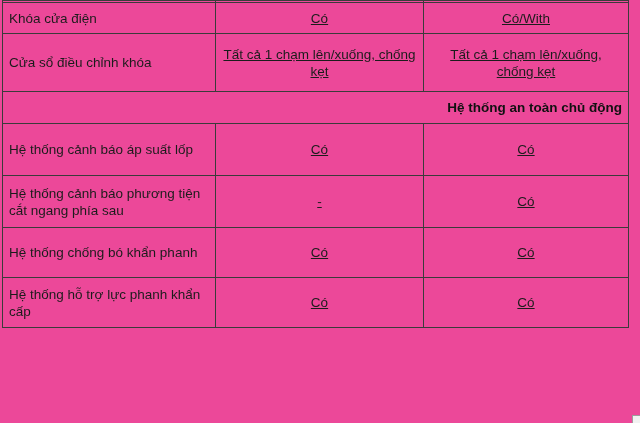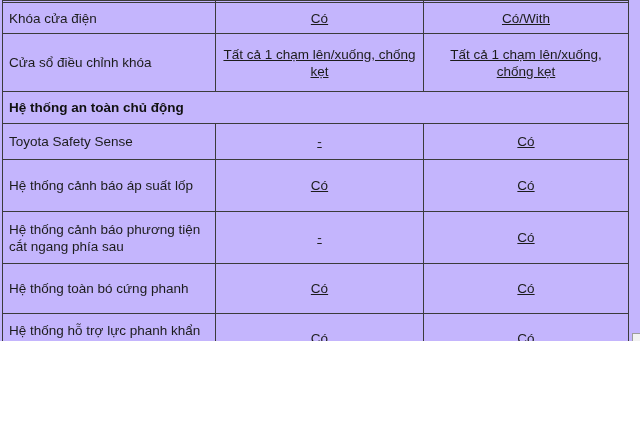--- a/index.html
+++ b/index.html
@@ -3,23 +3,23 @@
 <meta charset="utf-8">
 <style>
   html, body { margin: 0; padding: 0; }
   body {
     width: 640px; height: 423px;
     background: #ffffff;
     font-family: "Liberation Sans", sans-serif;
   }
   .page {
     position: relative;
-    width: 640px; height: 341px;
+    width: 640px; height: 423px;
     overflow: hidden;
-    background: #c4b5fd;
+    background: #ec4899;
   }
   table.spec-table {
     position: absolute;
     left: 2px; top: 0;
     border-collapse: collapse;
     table-layout: fixed;
     width: 626px;
     color: #1c1c1c;
     font-size: 13.5px;
     line-height: 17px;
@@ -30,21 +30,21 @@
     vertical-align: middle;
     overflow: hidden;
   }
   col.c1 { width: 213px; }
   col.c2 { width: 208px; }
   col.c3 { width: 205px; }
   td.c-label { text-align: left; }
   td.c-val { text-align: center; text-decoration: underline; }
   td.c-section {
     font-weight: bold;
-    text-align: left;
+    text-align: right;
     color: #111111;
   }
   tr.h-partial td { height: 1px; padding: 0; line-height: 0; }
   tr.h-r1  td { height: 26px; }
   tr.h-r2  td { height: 27px; }
   tr.h-r3  td { height: 53px; }
   tr.h-sec td { height: 27px; }
   tr.h-r5  td { height: 31px; }
   tr.h-r6  td { height: 47px; }
   tr.h-r7  td { height: 31px; }
@@ -87,41 +87,36 @@
     <tr class="h-r3">
       <td class="c-label">Cửa sổ điều chỉnh khóa</td>
       <td class="c-val">Tất cả 1 chạm lên/xuống, chống kẹt</td>
       <td class="c-val">Tất cả 1 chạm lên/xuống, chống kẹt</td>
     </tr>
 
     <tr class="h-sec">
       <td class="c-section" colspan="3">Hệ thống an toàn chủ động</td>
     </tr>
 
-    <tr class="h-r5">
-      <td class="c-label">Toyota Safety Sense</td>
-      <td class="c-val">-</td>
-      <td class="c-val">Có</td>
-    </tr>
 
     <tr class="h-r6">
       <td class="c-label">Hệ thống cảnh báo áp suất lốp</td>
       <td class="c-val">Có</td>
       <td class="c-val">Có</td>
     </tr>
 
 
     <tr class="h-r8">
       <td class="c-label">Hệ thống cảnh báo phương tiện cắt ngang phía sau</td>
       <td class="c-val">-</td>
       <td class="c-val">Có</td>
     </tr>
 
     <tr class="h-r9">
-      <td class="c-label">Hệ thống toàn bó cứng phanh</td>
+      <td class="c-label">Hệ thống chống bó khẩn phanh</td>
       <td class="c-val">Có</td>
       <td class="c-val">Có</td>
     </tr>
 
     <tr class="h-r10">
       <td class="c-label">Hệ thống hỗ trợ lực phanh khẩn cấp</td>
       <td class="c-val">Có</td>
       <td class="c-val">Có</td>
     </tr>
   </tbody>

